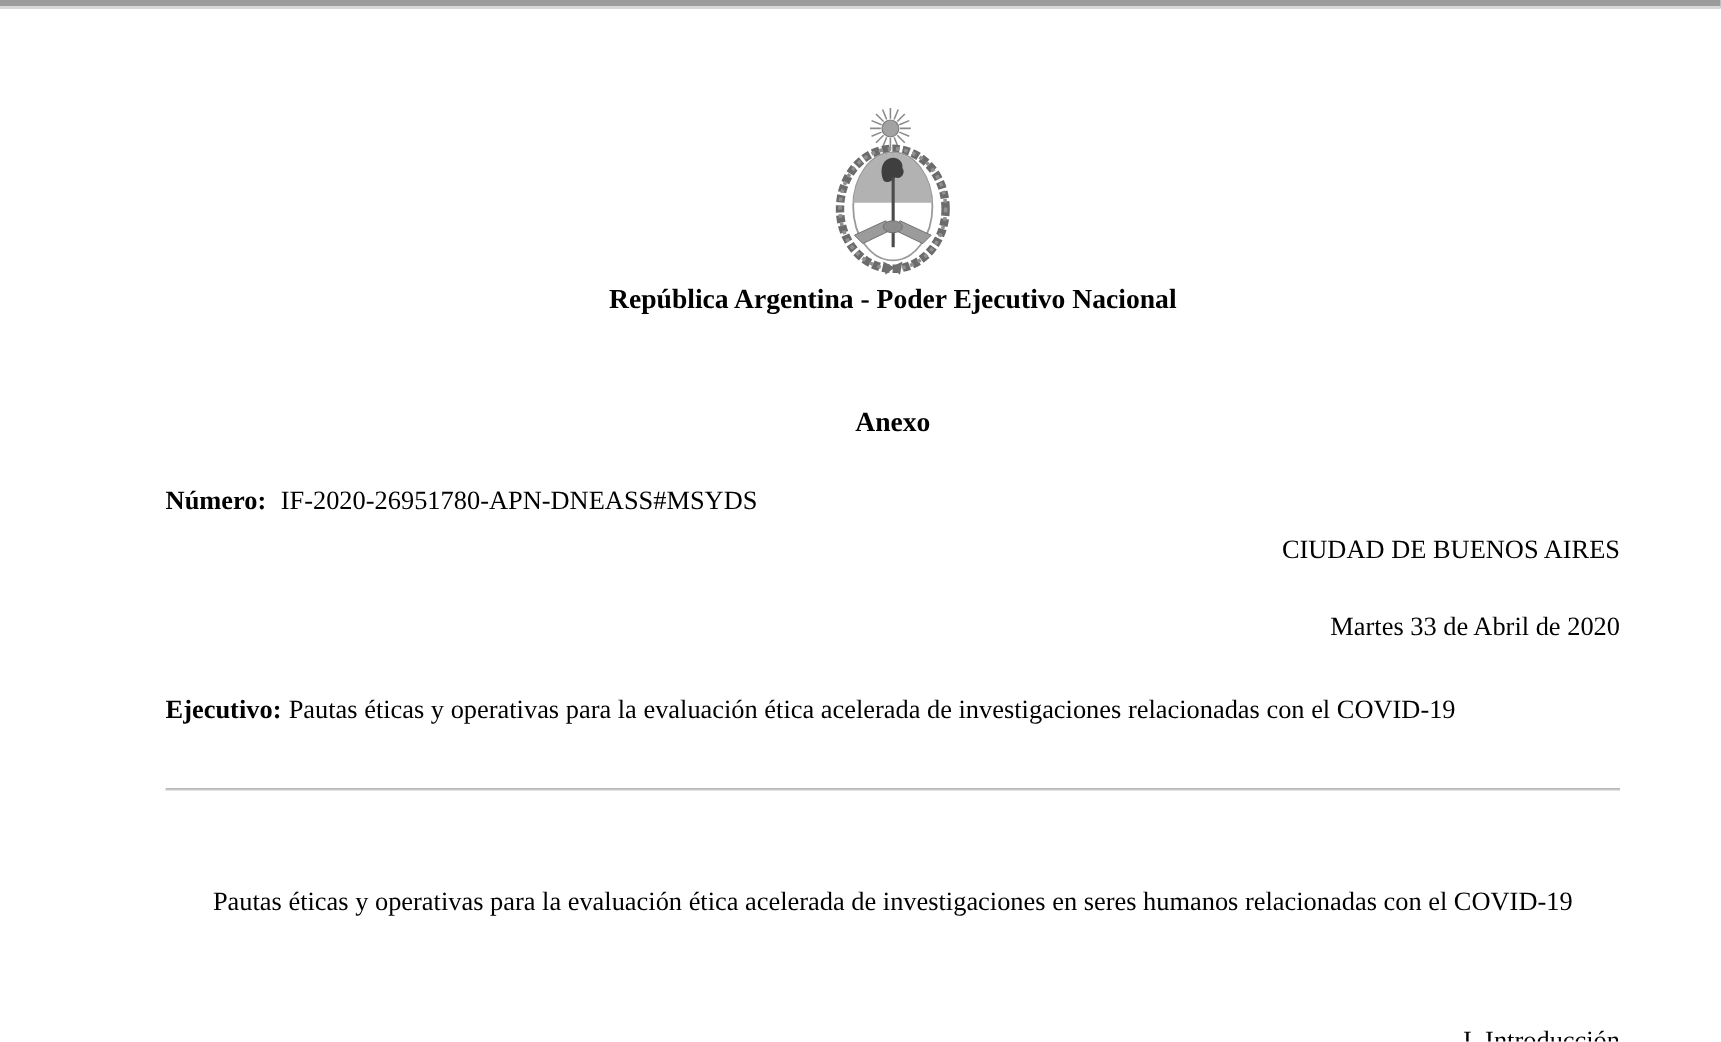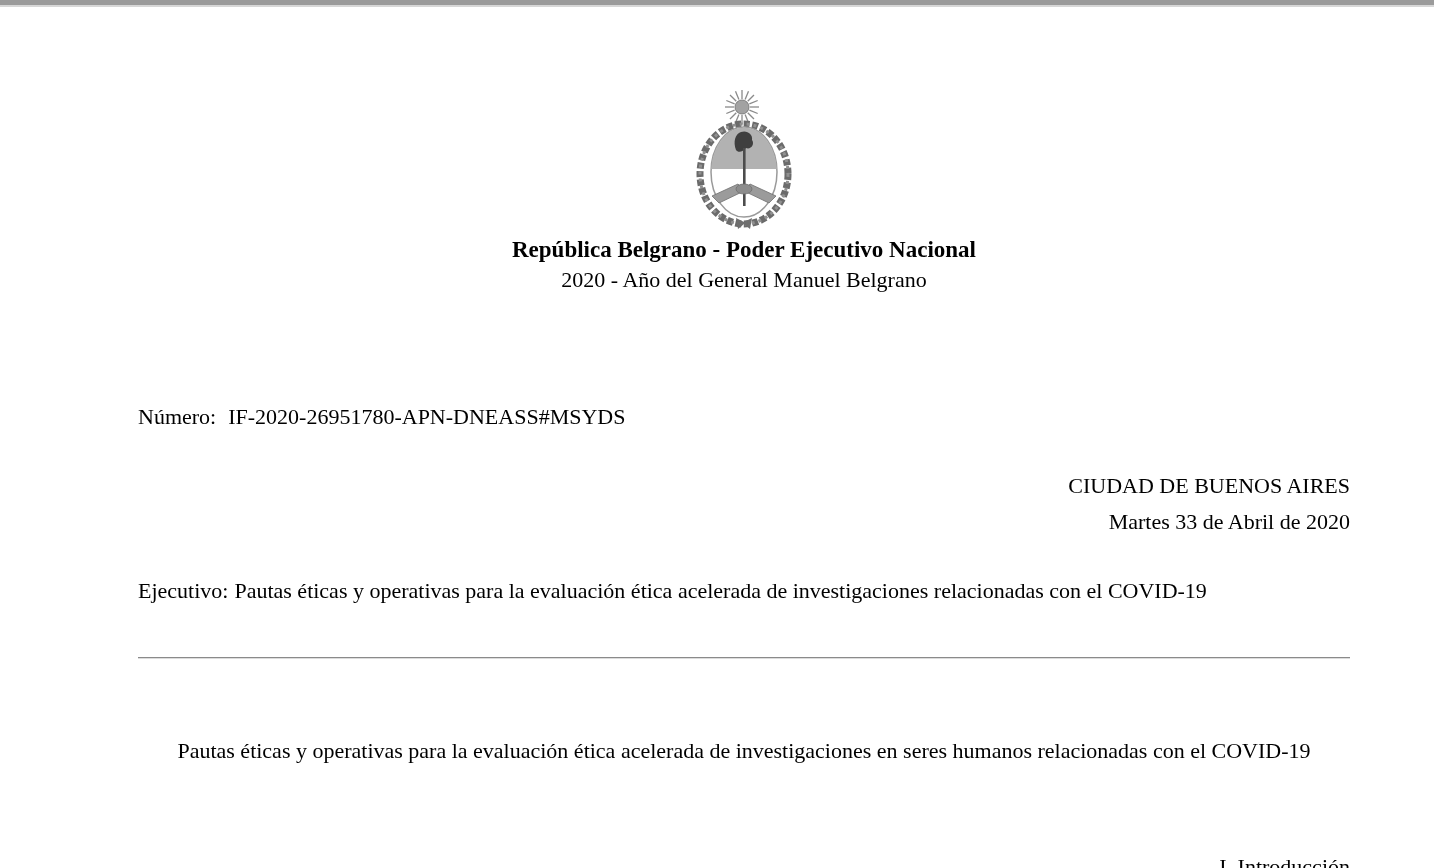--- a/index.html
+++ b/index.html
@@ -42,30 +42,30 @@
 
   .tline {
     position: absolute;
     left: 0;
     right: 0;
     font-size: 22px;
     line-height: 26px;
     white-space: pre-wrap;
   }
 
-  .b { font-weight: normal; }
+  .b { font-weight: bold; }
 
   .org   { top: 237px; text-align: center; font-weight: bold; font-size: 23px; }
   .year  { top: 267px; text-align: center; }
   .anexo { top: 339px; text-align: center; font-weight: bold; font-size: 23px; }
 
   .numero { top: 404px; text-align: left; }
   .numero .val { margin-left: 12px; }
 
-  .city { top: 473px; text-align: right; }
+  .city { top: 445px; text-align: right; }
   .date { top: 509px; text-align: right; }
 
   .ref  { top: 573px; text-align: left; line-height: 36px; }
   .ref .val { margin-left: 6px; }
 
   .divider {
     position: absolute;
     top: 657px;
     left: 0;
     width: 1212px;
@@ -126,24 +126,24 @@
 
     <path d="M20,108 L46,96 L52,103 L27,115 Z" fill="#9b9b9b" stroke="#6f6f6f" stroke-width="0.8"></path>
     <path d="M84,108 L58,96 L52,103 L77,115 Z" fill="#9b9b9b" stroke="#6f6f6f" stroke-width="0.8"></path>
     <ellipse cx="52" cy="101" rx="8" ry="5" fill="#8c8c8c" stroke="#6f6f6f" stroke-width="0.8"></ellipse>
 
     <path d="M44,130 L52,134 L60,130 L58,141 L52,136 L46,141 Z" fill="#6e6e6e"></path>
   </svg>
 
   <div class="col">
 
-    <div class="tline org">República Belgrano - Poder Ejecutivo Nacional</div>
+    <div class="tline org">República Argentina - Poder Ejecutivo Nacional</div>
 
-    <div class="tline year">2020 - Año del General Manuel Belgrano</div>
 
+    <div class="tline anexo">Anexo</div>
 
     <div class="tline numero"><span class="b">Número:</span><span class="val">IF-2020-26951780-APN-DNEASS#MSYDS</span></div>
 
     <div class="tline city">CIUDAD DE BUENOS AIRES</div>
 
     <div class="tline date">Martes 33 de Abril de 2020</div>
 
     <div class="tline ref"><span class="b">Ejecutivo:</span><span class="val">Pautas éticas y operativas para la evaluación ética acelerada de investigaciones relacionadas con el COVID-19</span></div>
 
     <div class="divider"></div>

